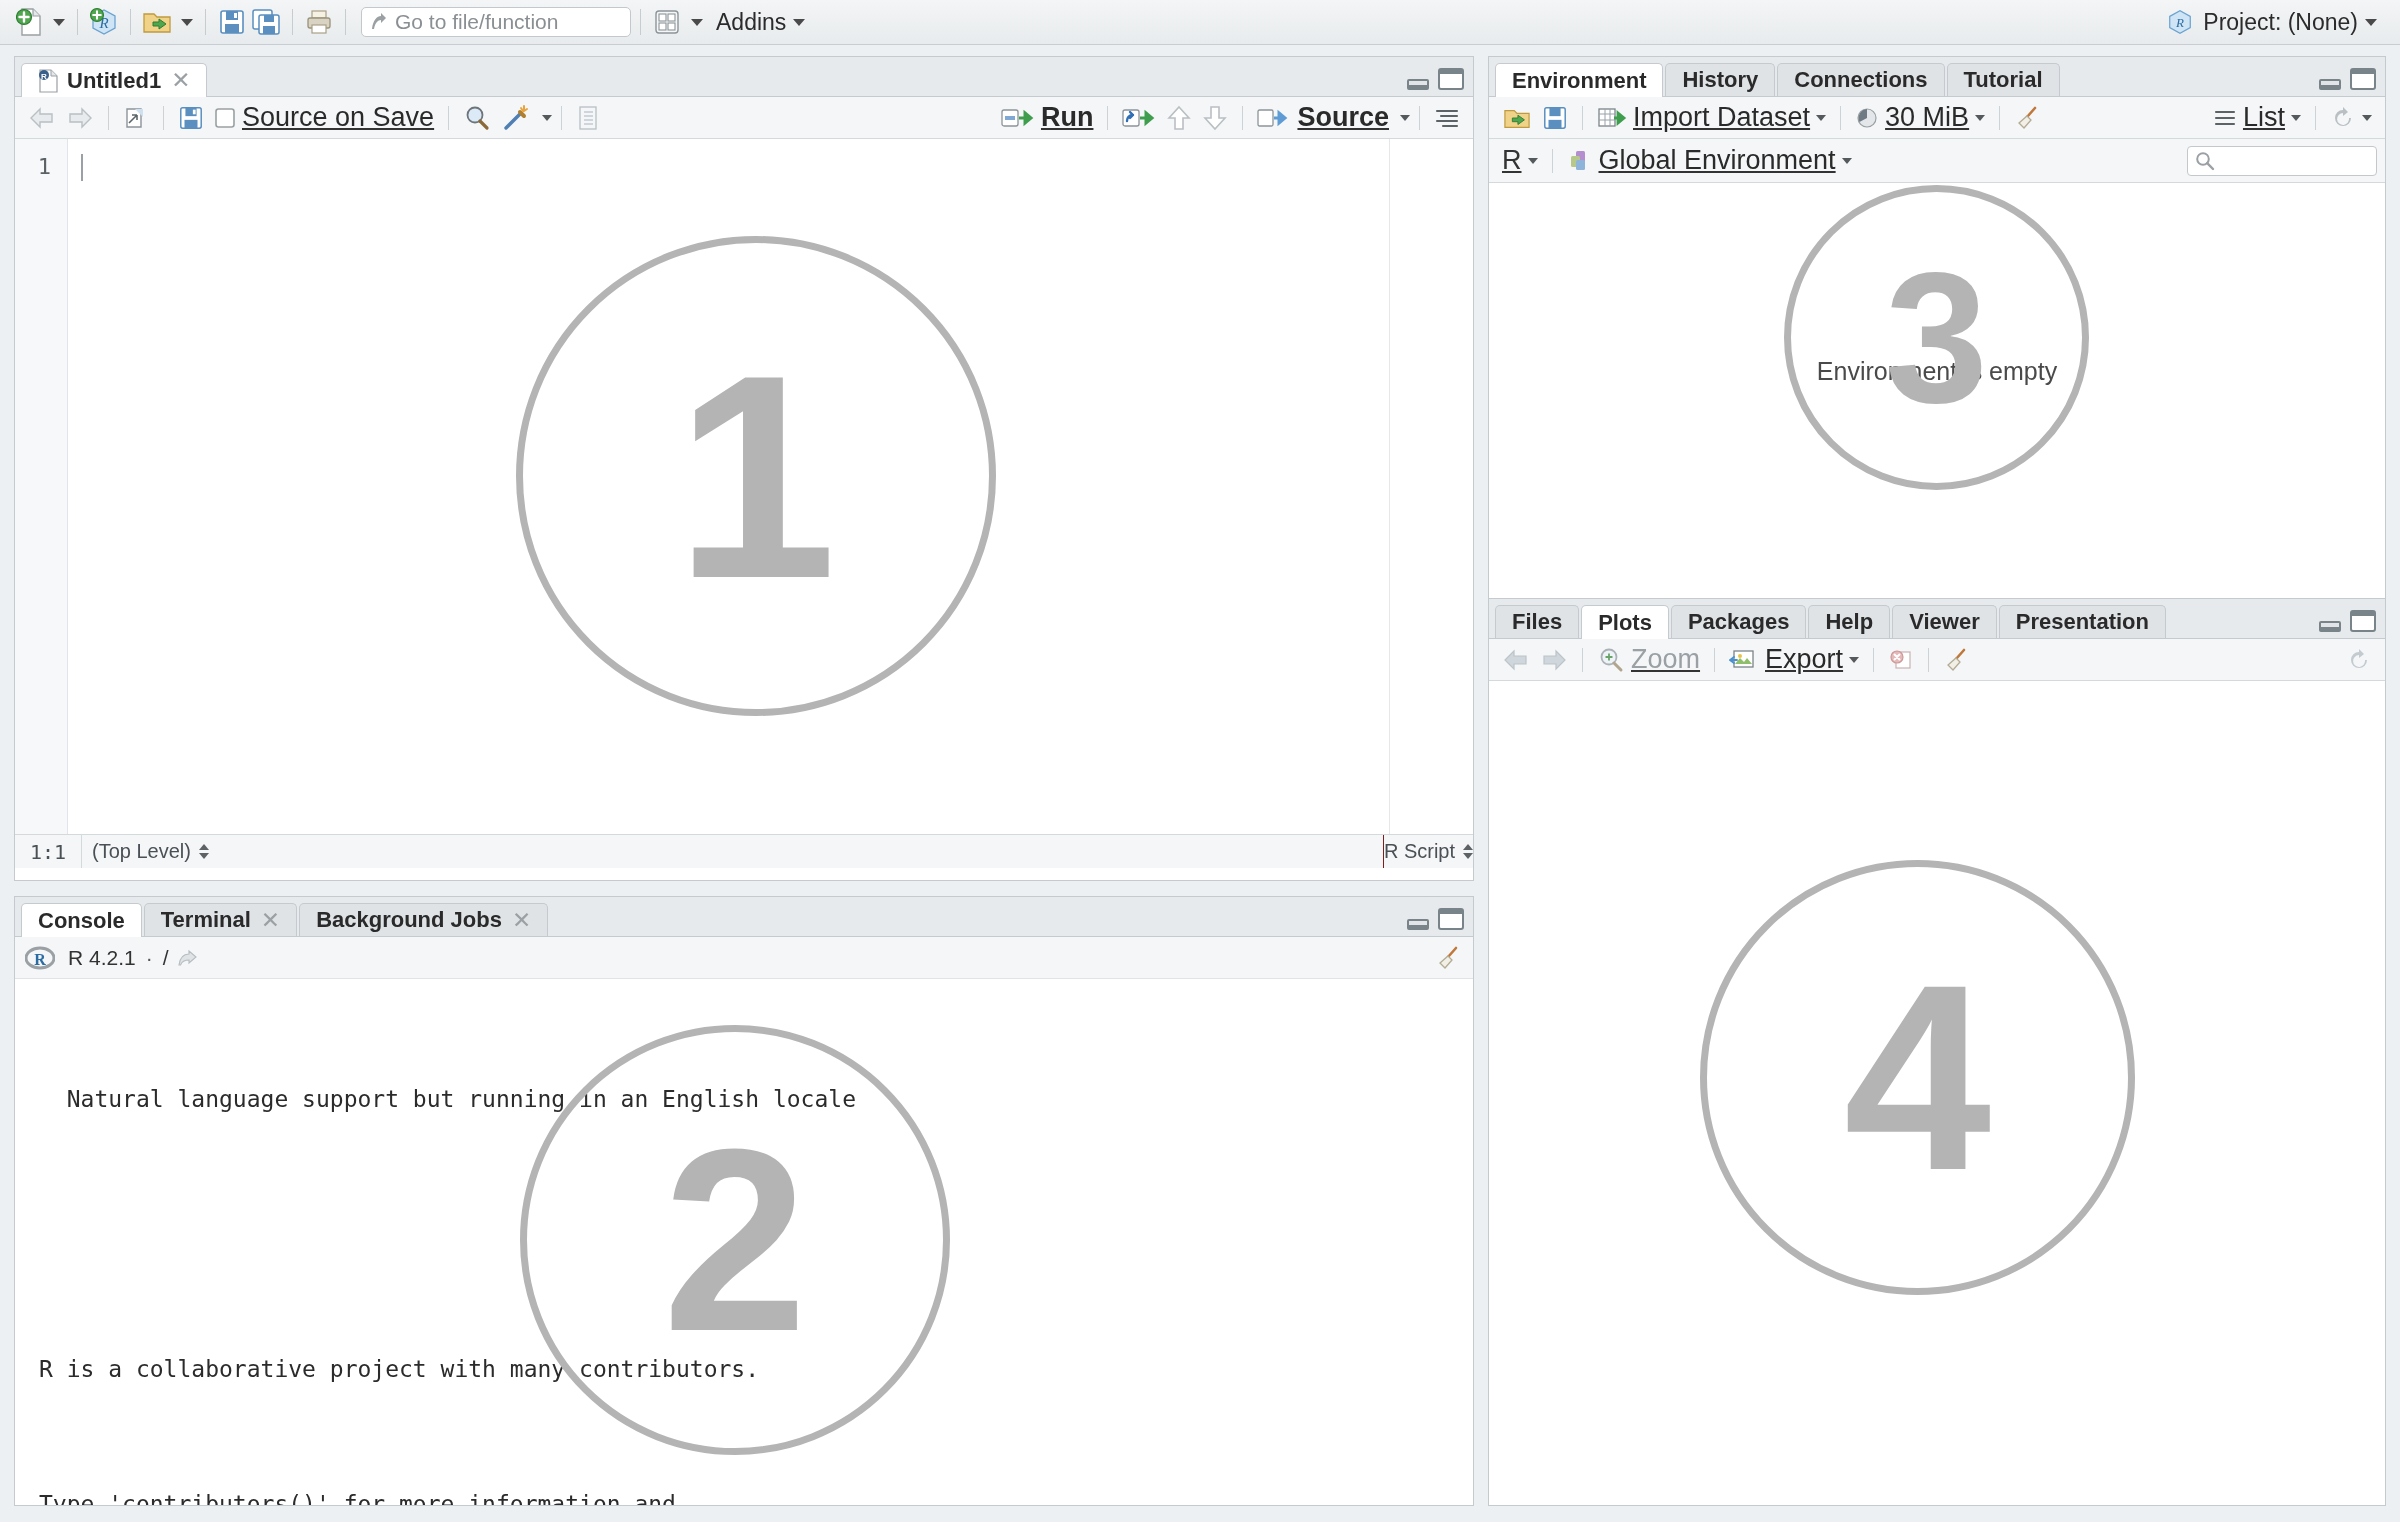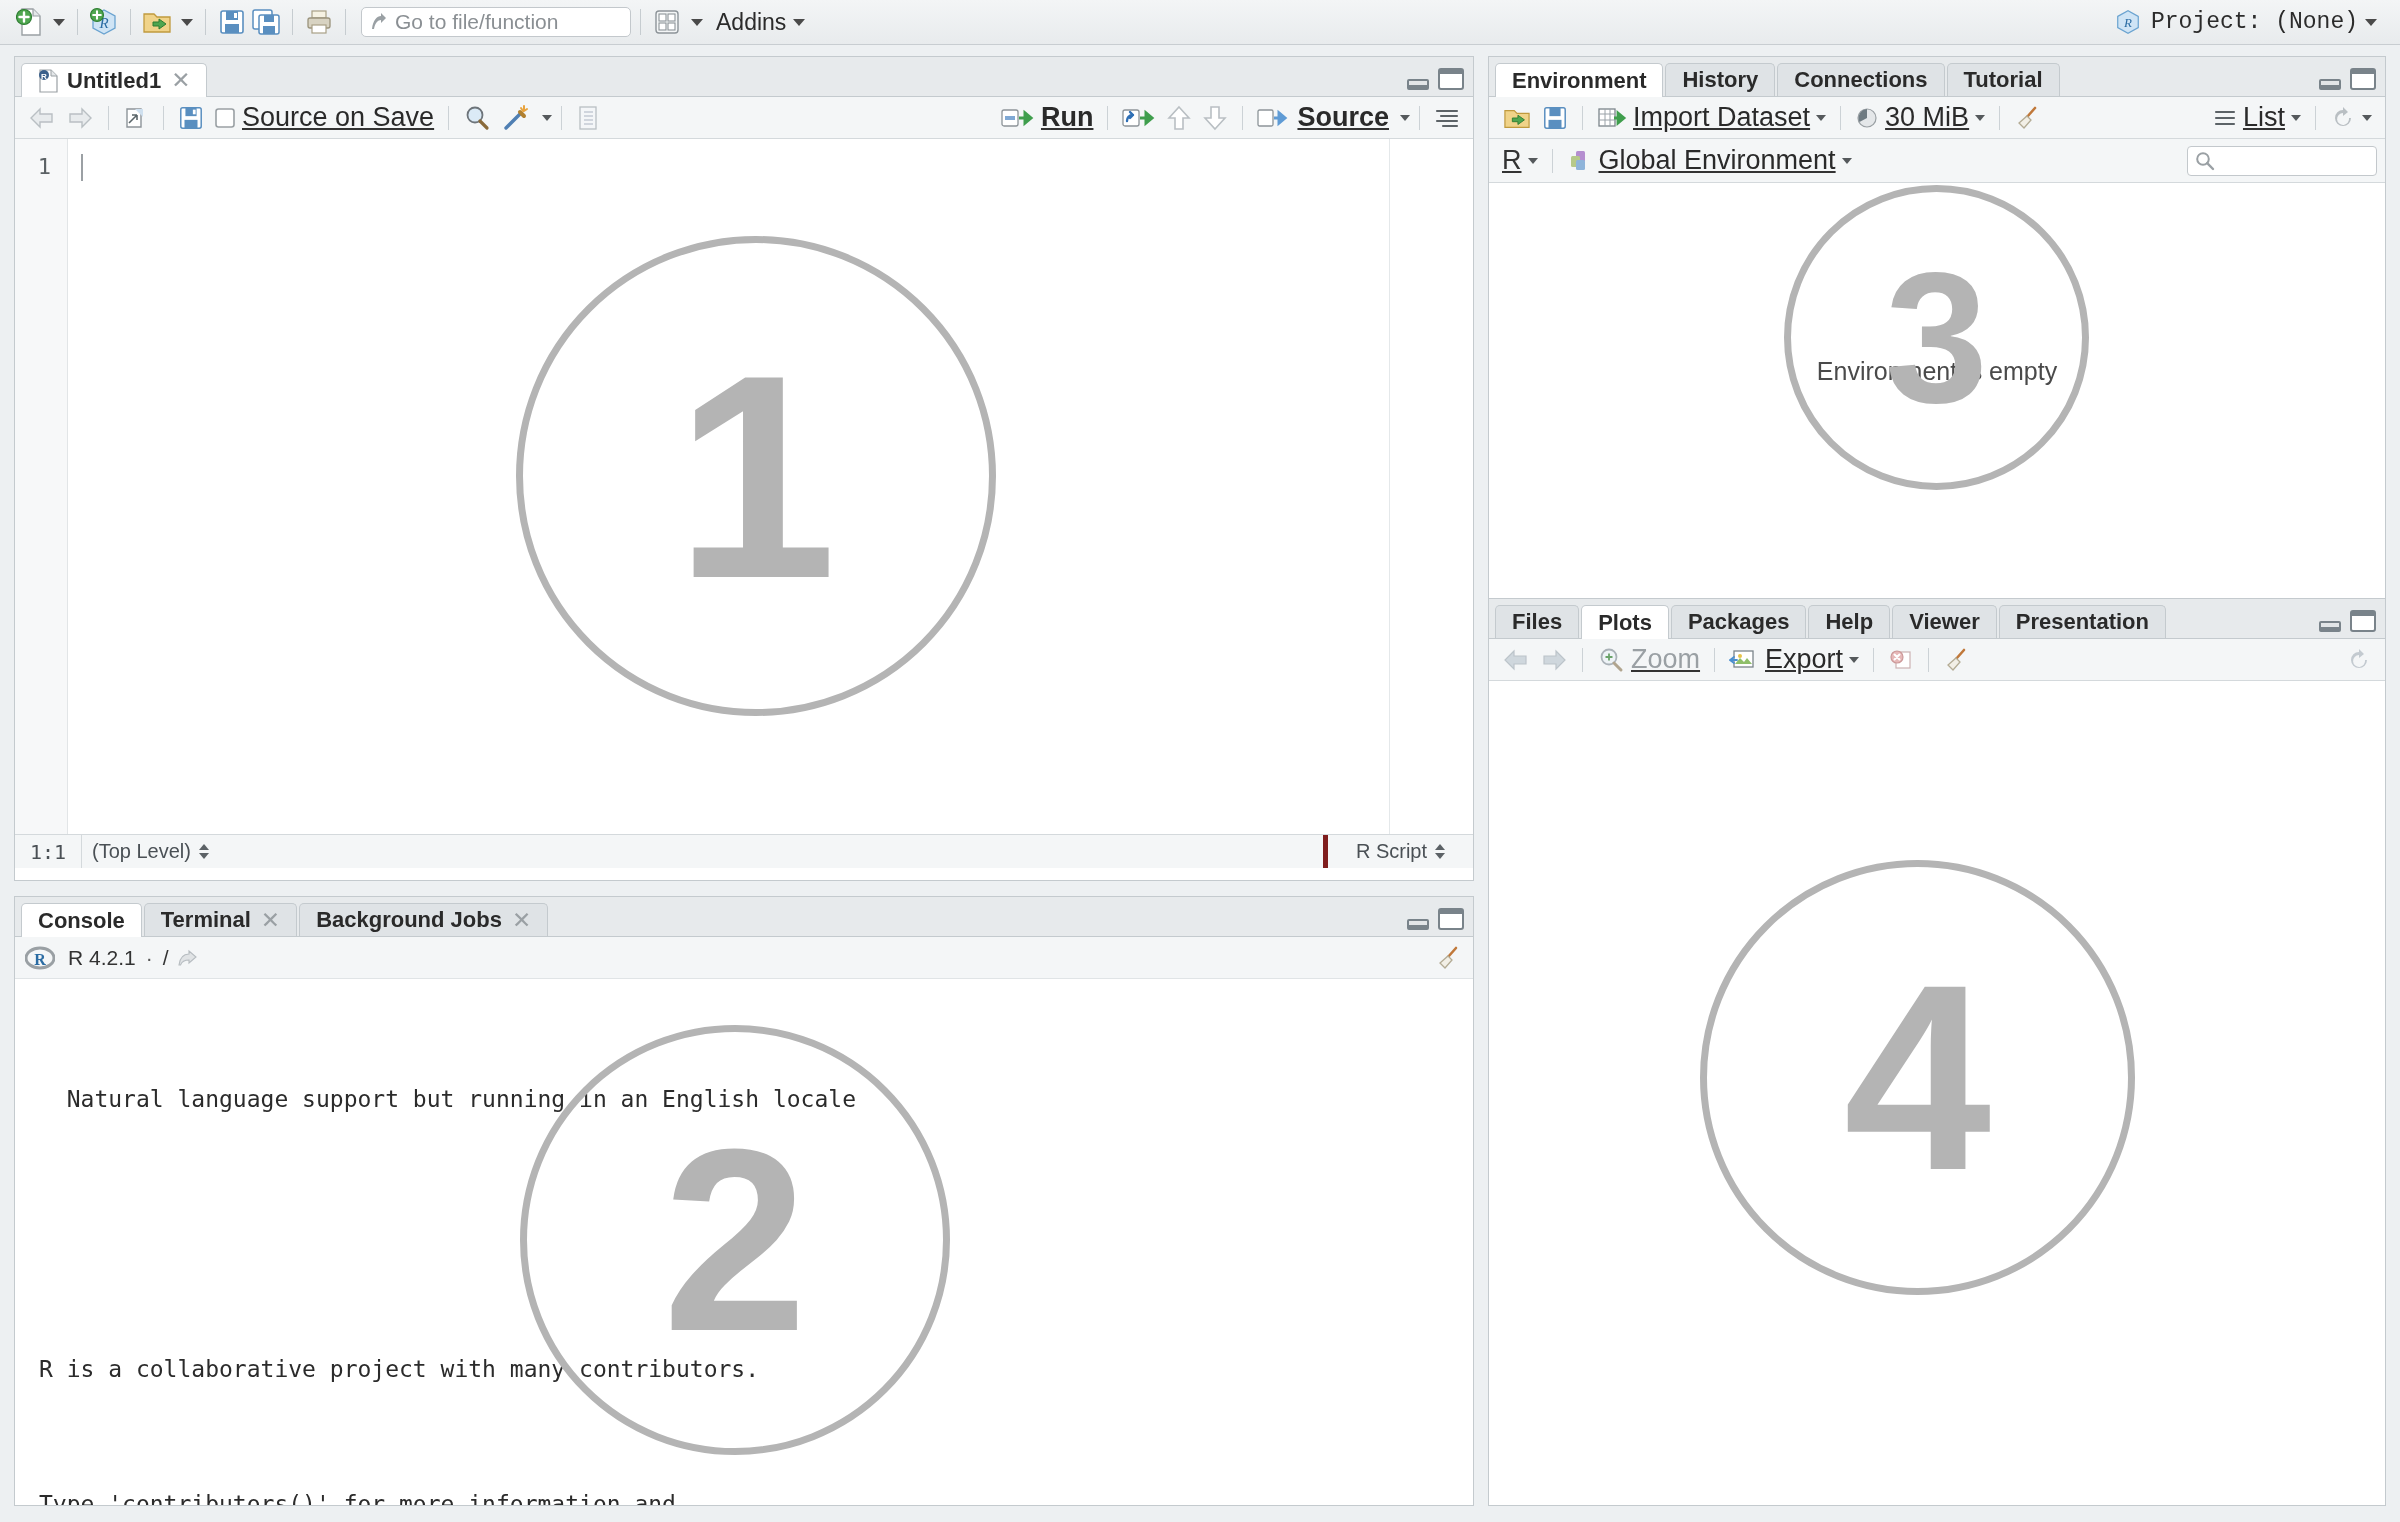--- a/index.html
+++ b/index.html
@@ -57,21 +57,21 @@
     margin-left: 6px;
   }
   #goto-placeholder {
     color: #8a8f93; font-size: 21px; margin-left: 7px;
   }
   #addins-label { font-size: 23px; color: #2b2b2b; margin-left: 10px; }
   #project-area {
     margin-left: auto; display: flex; align-items: center;
     padding-right: 8px;
   }
-  #project-label { font-size: 23px; color: #2b2b2b; margin-left: 9px; font-family: Liberation Mono, monospace; }
+  #project-label { font-size: 23px; color: #2b2b2b; margin-left: 9px; }
 
   
   .pane {
     position: absolute;
     background: #ffffff;
     border: 1px solid #c4cace;
     box-sizing: border-box;
     overflow: hidden;
   }
   #pane-source { left: 14px; top: 56px; width: 1460px; height: 825px; }
@@ -183,22 +183,22 @@
     box-sizing: border-box;
   }
   #status-pos { width: 66px; text-align: center; font-family:"DejaVu Sans Mono", monospace; }
   #status-scope {
     display: flex; align-items: center;
     border-left: 1px solid #d4d9dc; height: 100%;
     padding: 0 10px;
   }
   #status-type {
     margin-left: auto; display: flex; align-items: center;
-    border-left: 5px solid #7f1d1d; height: 100%;
-    padding: 0 28px;
+    border-left: 1px solid #7f1d1d; height: 100%;
+    padding: 0 0;
   }
   .updown {
     display: inline-flex; flex-direction: column;
     margin-left: 8px; line-height: 0;
   }
   .updown i {
     width: 0; height: 0;
     border-left: 5px solid transparent;
     border-right: 5px solid transparent;
     display: block;

